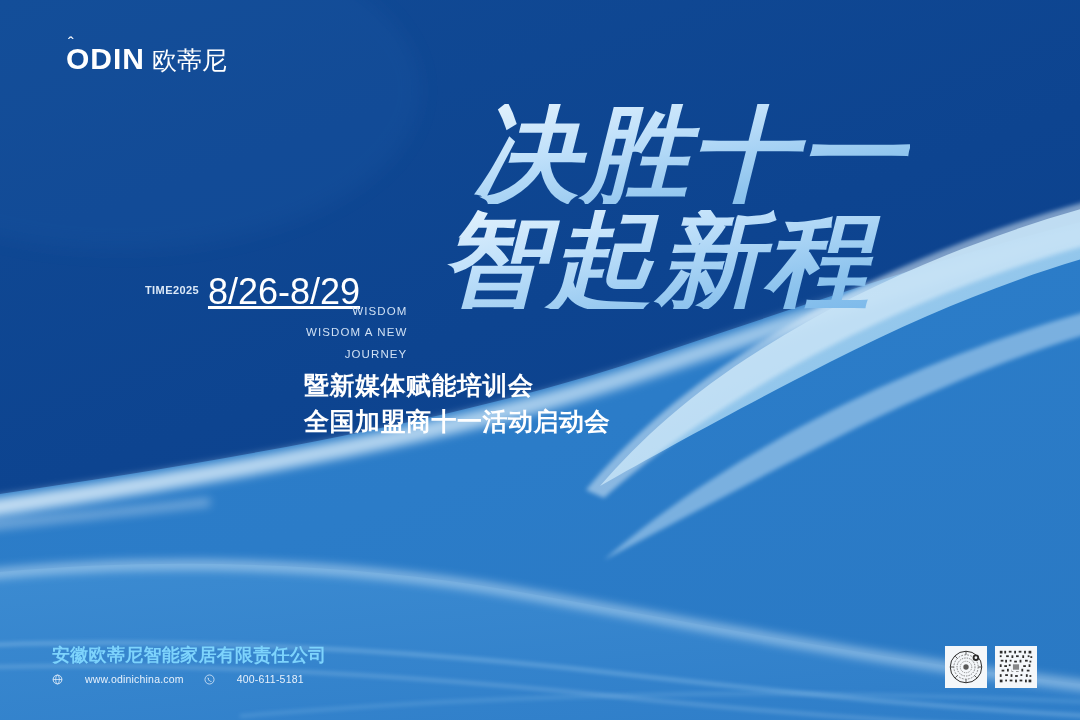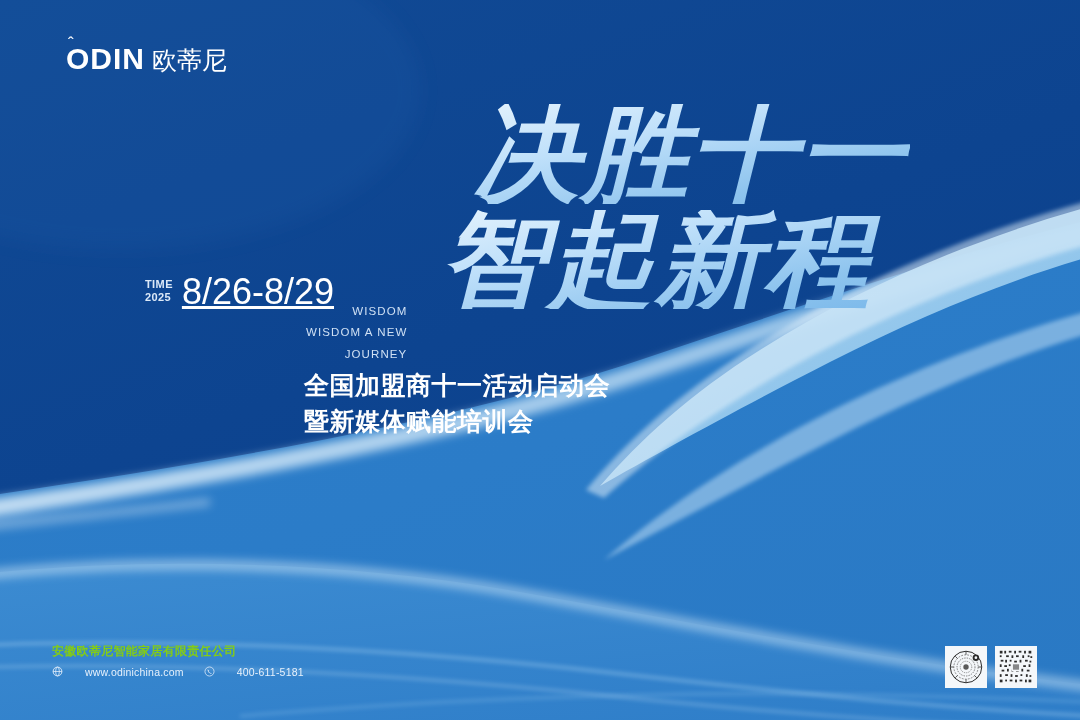--- a/index.html
+++ b/index.html
@@ -82,21 +82,21 @@
   #time-row {
     position: absolute;
     left: 145px; top: 274px;
     display: flex;
     align-items: center;
     gap: 9px;
     z-index: 10;
   }
   #time-label {
     display: flex;
-    flex-direction: column;
+    flex-direction: row;
     color: #dce9f8;
     font-size: 11px;
     font-weight: bold;
     line-height: 1.18;
     letter-spacing: 0.4px;
     padding-bottom: 3px;
   }
   #date-text {
     color: #ffffff;
     font-size: 36px;
@@ -130,22 +130,22 @@
     z-index: 10;
   }
 
   
   #footer {
     position: absolute;
     left: 52px; top: 644px;
     z-index: 10;
   }
   #company {
-    color: #84cc16;
-    font-size: 12px;
+    color: #7dd3fc;
+    font-size: 18px;
     font-weight: bold;
     letter-spacing: 0.3px;
     line-height: 1.3;
   }
   #contact-row {
     display: flex;
     align-items: center;
     gap: 20px;
     margin-top: 6px;
   }
@@ -265,22 +265,22 @@
     <div id="date-text">8/26-8/29</div>
   </div>
 
   <div id="tagline">
     <div>WISDOM</div>
     <div>WISDOM A NEW</div>
     <div>JOURNEY</div>
   </div>
 
   <div id="subtitle">
+    <div>暨新媒体赋能培训会</div>
     <div>全国加盟商十一活动启动会</div>
-    <div>暨新媒体赋能培训会</div>
   </div>
 
   <div id="footer">
     <div id="company">安徽欧蒂尼智能家居有限责任公司</div>
     <div id="contact-row">
       <div class="contact-item">
         <svg class="c-icon" viewBox="0 0 16 16">
           <circle cx="8" cy="8" r="6.4" fill="none" stroke="#e7f1fc" stroke-width="1.3"></circle>
           <ellipse cx="8" cy="8" rx="2.7" ry="6.4" fill="none" stroke="#e7f1fc" stroke-width="1.1"></ellipse>
           <line x1="1.6" y1="8" x2="14.4" y2="8" stroke="#e7f1fc" stroke-width="1.1"></line>

